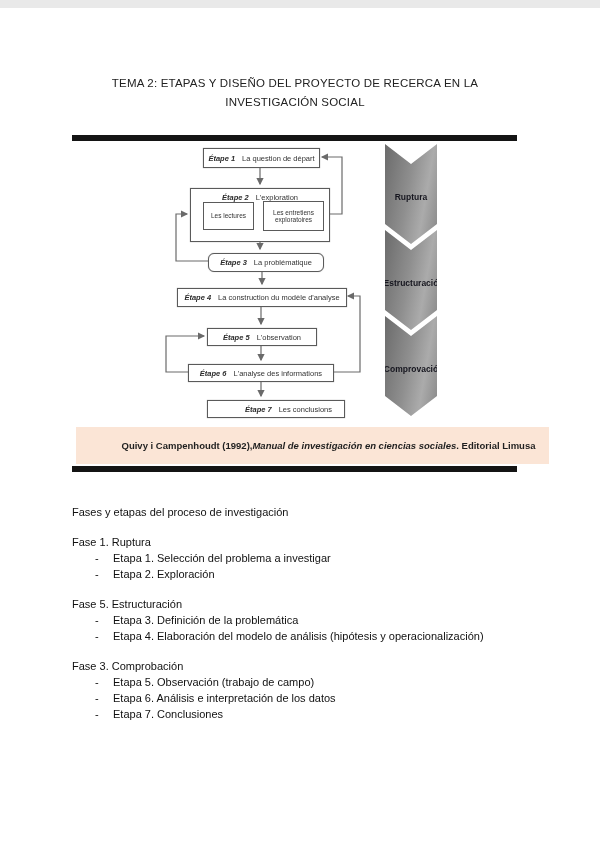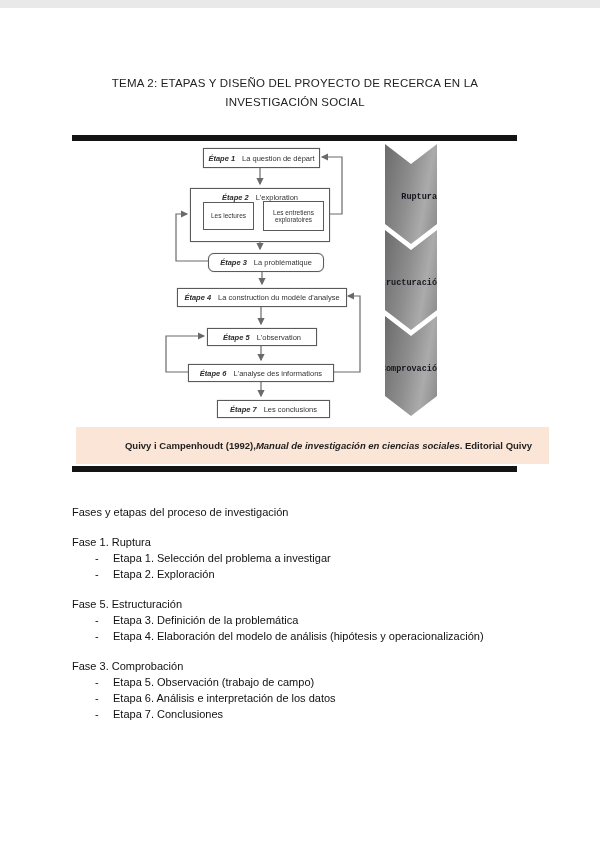--- a/index.html
+++ b/index.html
@@ -39,21 +39,21 @@
     display:flex; align-items:center; justify-content:center;
     font-size:6.5px; line-height:7.5px; text-align:center; color:#333;
     white-space:normal;
   }
 
   
   .chevron {
     position:absolute; left:385px; width:52px; height:100px;
     clip-path:polygon(0 0, 50% 20%, 100% 0, 100% 80%, 50% 100%, 0 80%);
     background:linear-gradient(100deg,#6b6b6b 0%,#8f8f8f 45%,#ababab 72%,#878787 100%);
-    display:flex; align-items:center; justify-content:flex-end;font-family:Liberation Mono, monospace;
+    display:flex; align-items:center; justify-content:center;
   }
   .chevron span {
     font-size:8.5px; font-weight:bold; color:#16161f; white-space:nowrap;
     transform:translateY(3px);
   }
 
   
   .citation {
     position:absolute; left:76px; top:419px; width:441px; height:37px;
     background:#fbe5d6;
@@ -137,39 +137,39 @@
   <div class="step" style="left:207px; top:320px; width:108px; height:16px;">
     <span class="lbl">Étape 5</span>
     <span>L'observation</span>
   </div>
 
   <div class="step" style="left:188px; top:356px; width:144px; height:16px;">
     <span class="lbl">Étape 6</span>
     <span>L'analyse des informations</span>
   </div>
 
-  <div class="step" style="left:217px; top:392px; width:111px; height:16px;">
+  <div class="step" style="left:207px; top:392px; width:111px; height:16px;padding-left:25px;">
     <span class="lbl">Étape 7</span>
     <span>Les conclusions</span>
   </div>
 
   <div class="chevron" style="top:136px;">
     <span>Ruptura</span>
   </div>
   <div class="chevron" style="top:222px;">
     <span>Estructuració</span>
   </div>
   <div class="chevron" style="top:308px;">
     <span>Comprovació</span>
   </div>
 
   <div class="citation">
     <span>Quivy i Campenhoudt (1992), </span>
       <span class="it">Manual de investigación en ciencias sociales</span>
-      <span>. Editorial Quivy</span>
+      <span>. Editorial Limusa</span>
   </div>
 
   <div class="rule rule-bottom"></div>
 
   <div class="body-text">
     <div class="heading">Fases y etapas del proceso de investigación</div>
 
     <div class="group">
       <div class="group-title">Fase 1. Ruptura</div>
       <div class="item">

